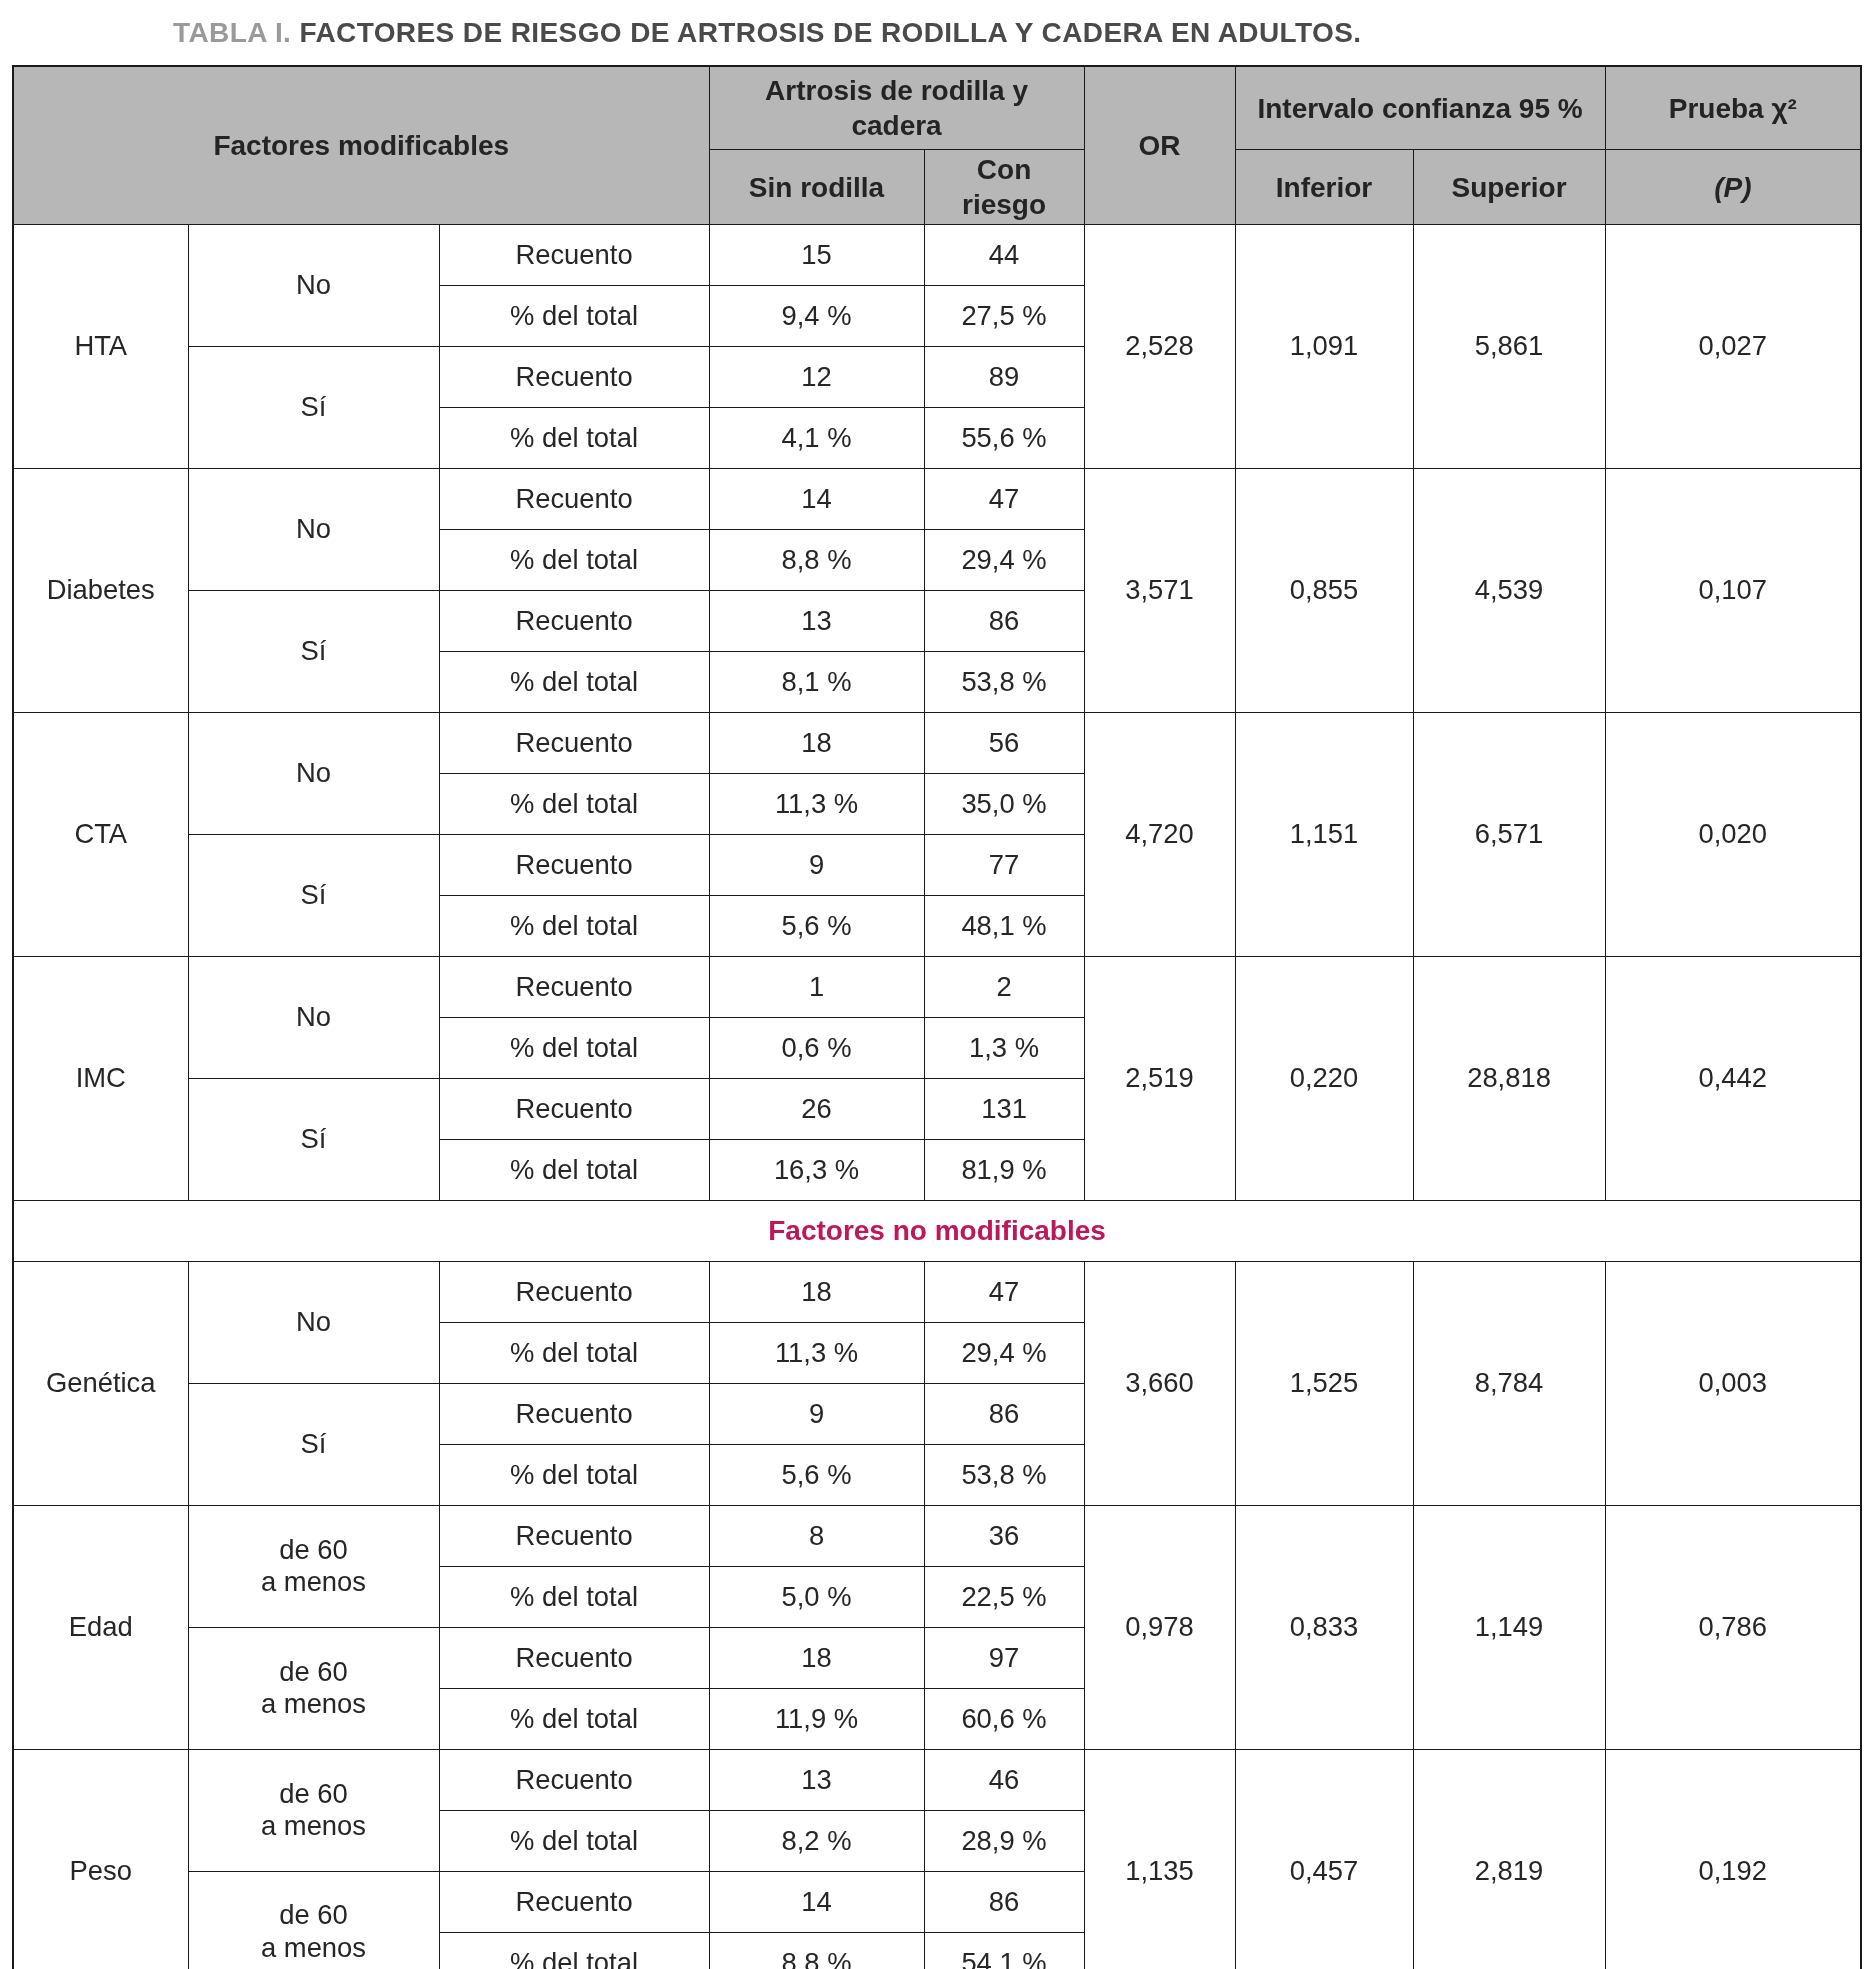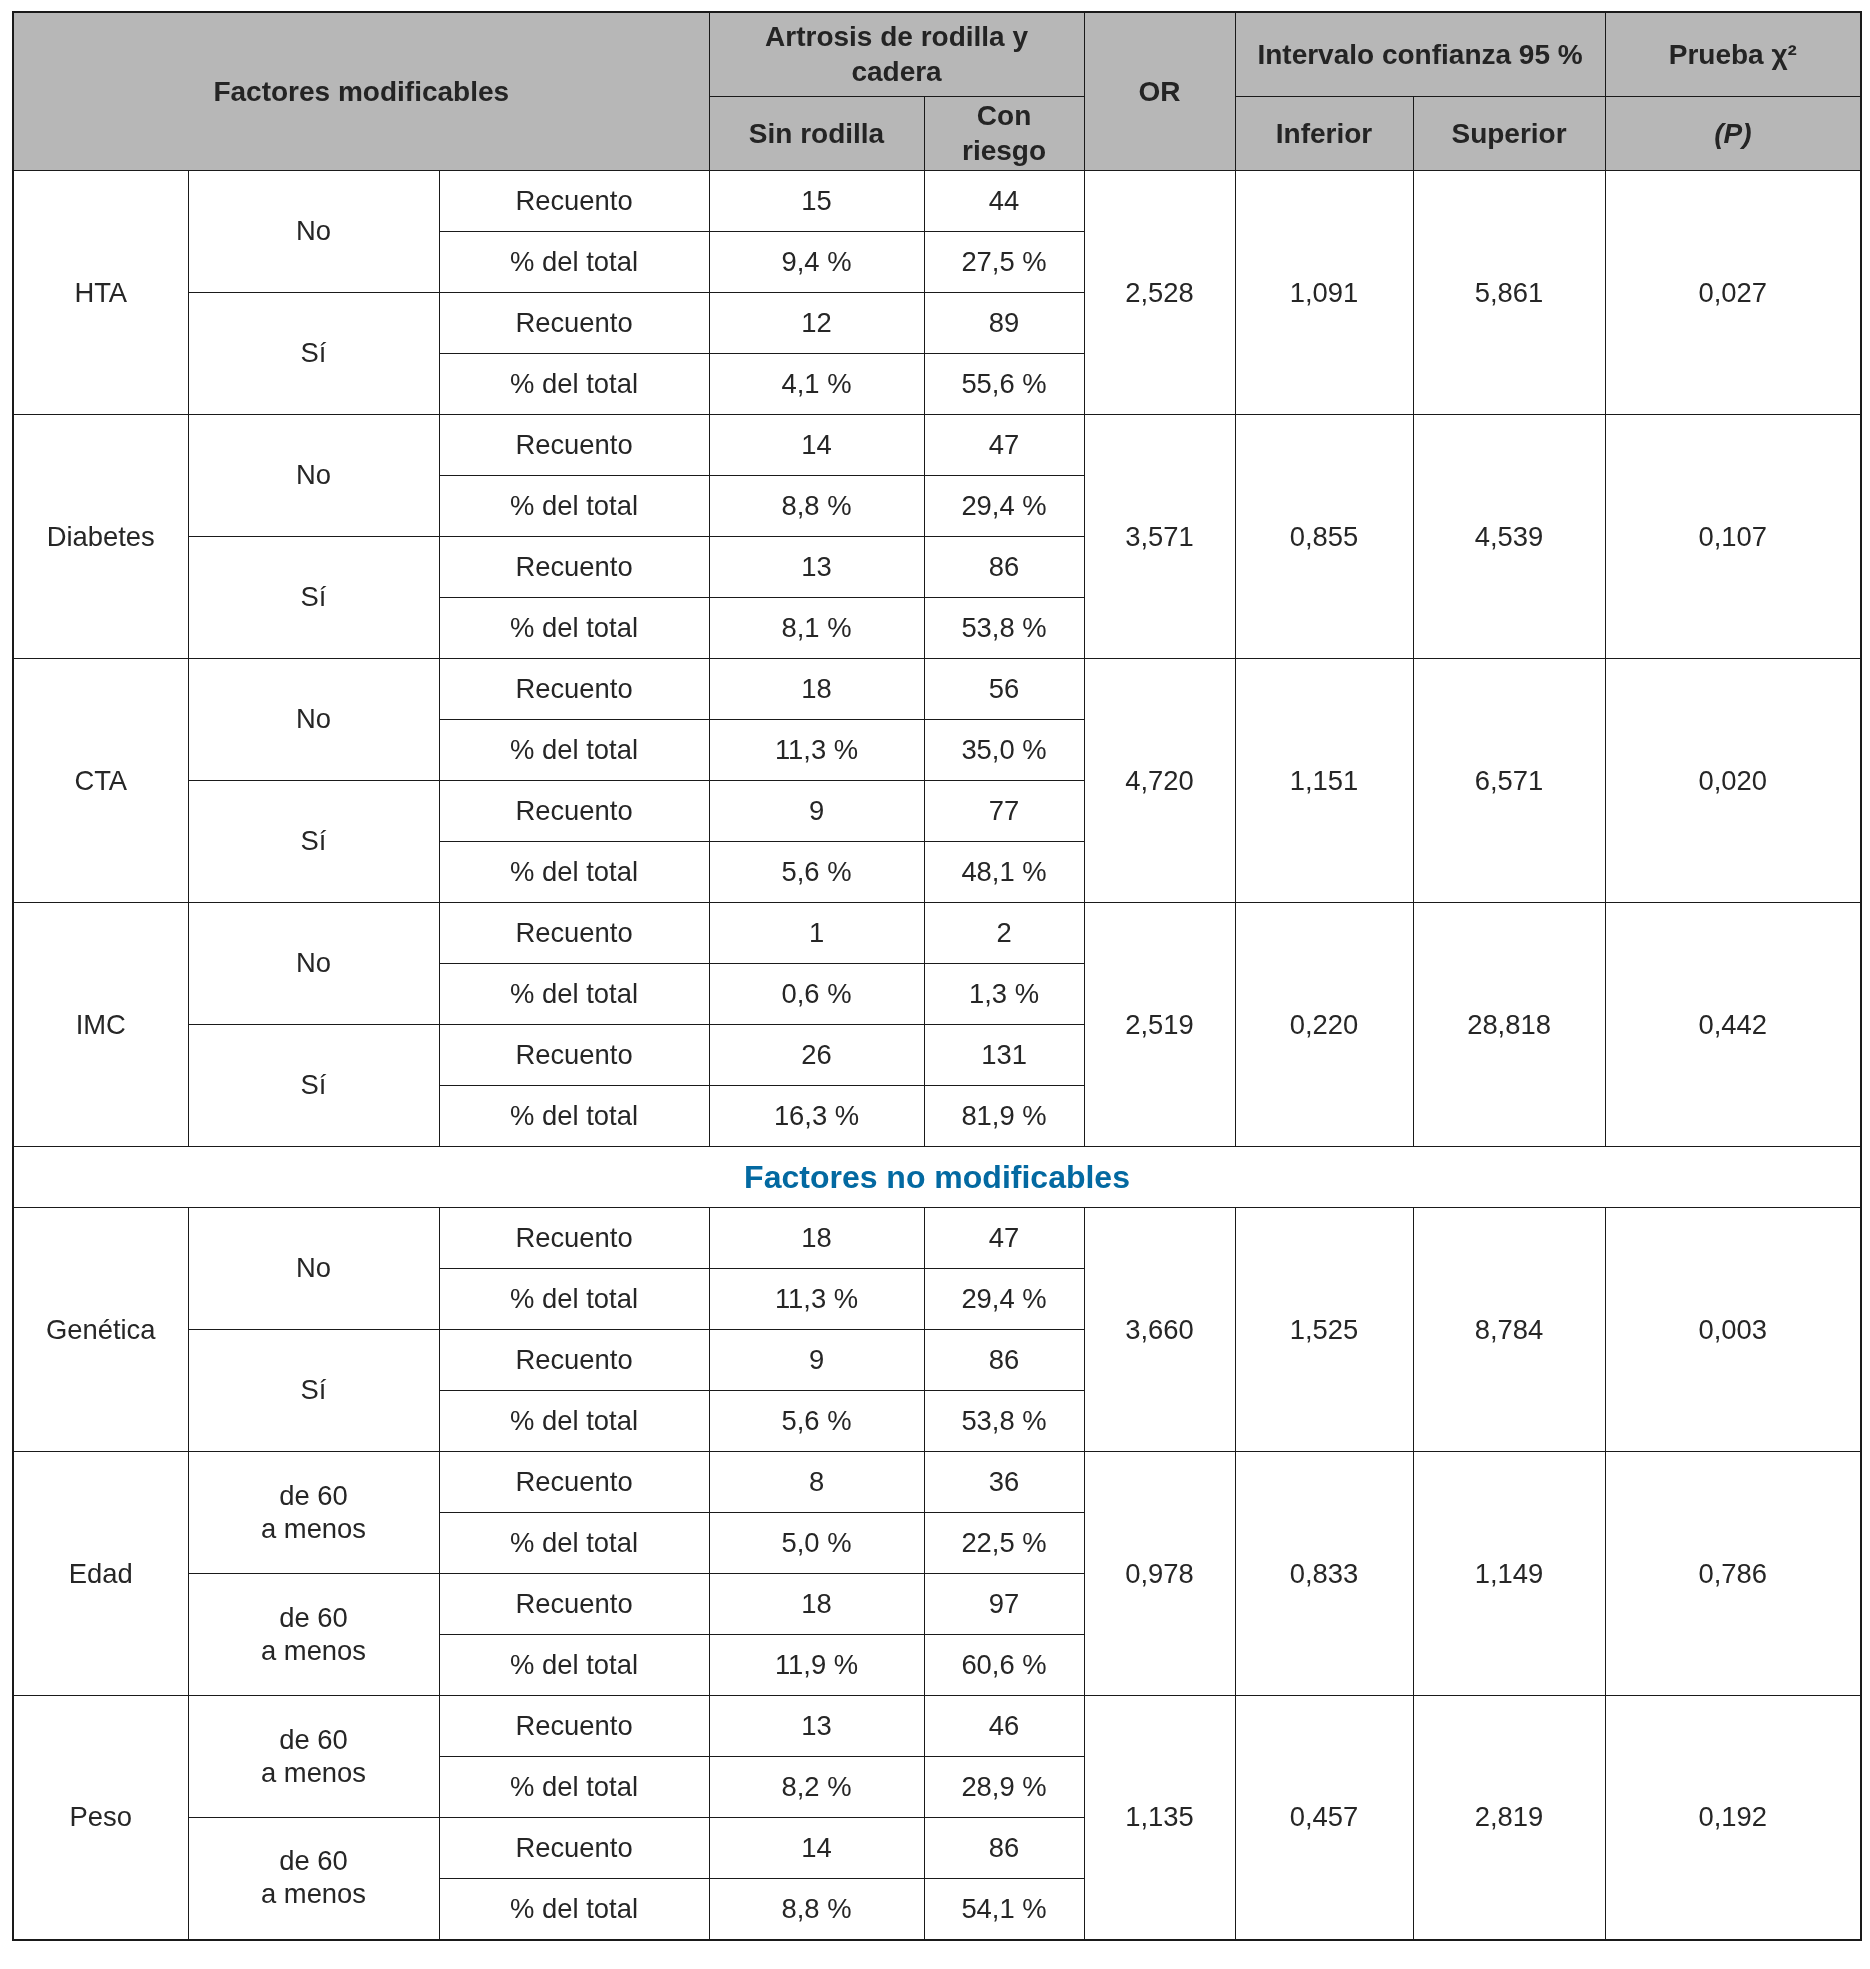--- a/index.html
+++ b/index.html
@@ -43,31 +43,35 @@
     line-height: 1.25;
   }
   .risk-table thead tr:nth-child(1) th { height: 84px; }
   .risk-table thead tr:nth-child(2) th { height: 69px; }
   .risk-table tbody td { height: 61px; background: #ffffff; }
 
   .divider-row td {
     background: var(--header-bg, #b7b7b7);
     font-weight: bold;
     height: 44px;
-    font-size: 32px;
-    color: #0369a1;
+    font-size: 28px;
+    color: #be185d;
   }
   .group-cell { white-space: pre-line; line-height: 1.2; }
   .p-header { font-style: italic; }
 </style>
 </head>
 <body>
 
 <div class="page">
 
+  <div class="title">
+    <span class="tabla-label">TABLA I.</span>
+    <span class="tabla-rest">FACTORES DE RIESGO DE ARTROSIS DE RODILLA Y CADERA EN ADULTOS.</span>
+  </div>
 
   <table class="risk-table">
     <colgroup>
       <col style="width:175px">
       <col style="width:251px">
       <col style="width:270px">
       <col style="width:215px">
       <col style="width:160px">
       <col style="width:151px">
       <col style="width:178px">

